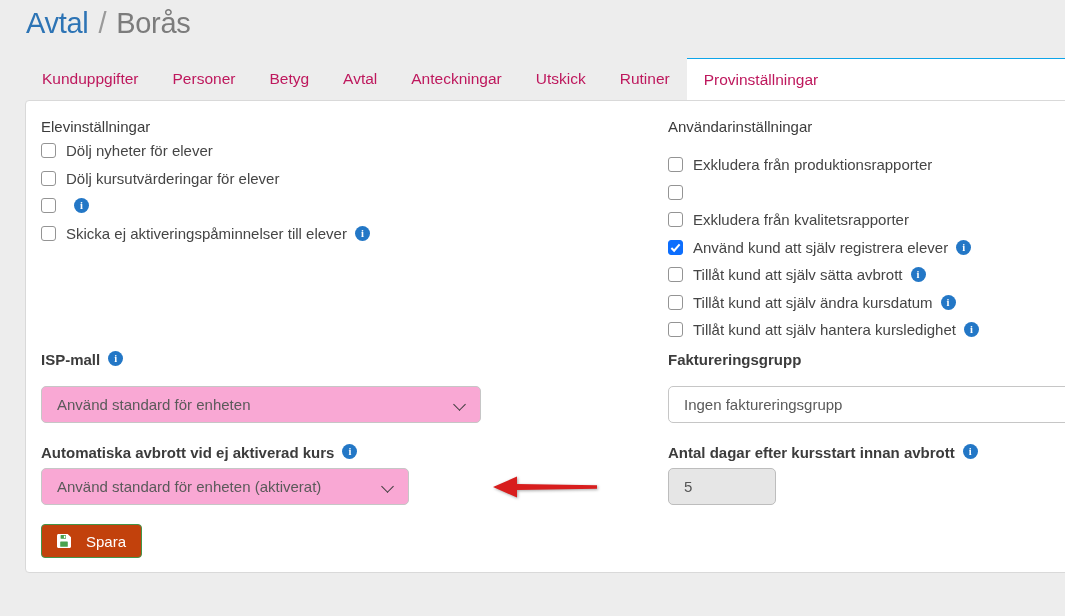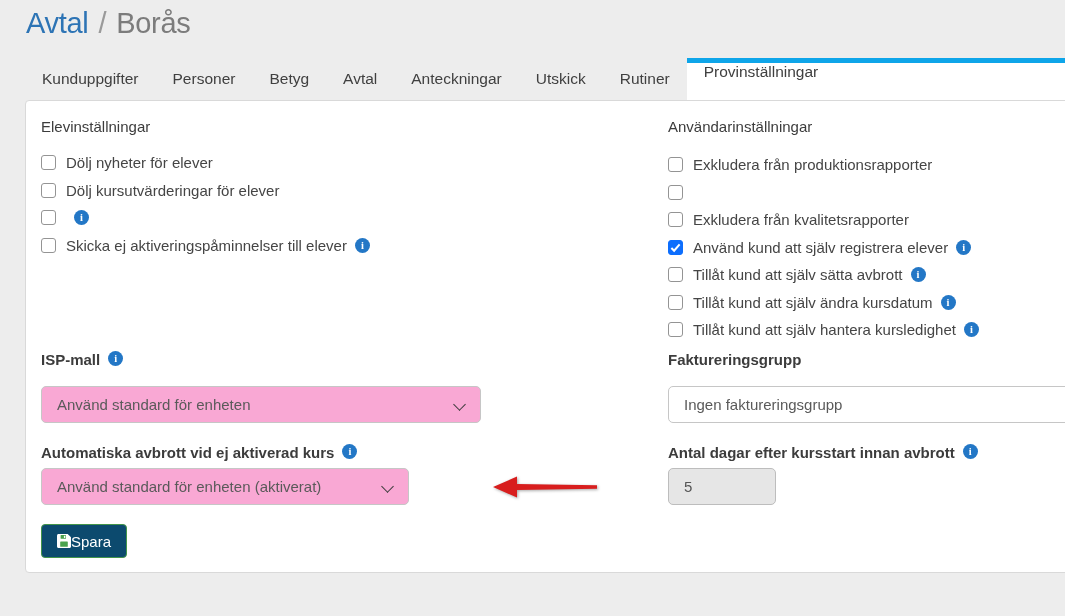--- a/index.html
+++ b/index.html
@@ -7,24 +7,24 @@
     font-family:"Liberation Sans", sans-serif; background:#ededed; color:#454545; }
 
   
   .breadcrumb { position:absolute; left:26px; top:7px; font-size:29px; letter-spacing:-.3px; }
   .breadcrumb .crumb-link { color:#2d74b5; text-decoration:none; cursor:pointer; }
   .breadcrumb .crumb-sep { color:#9a9a9a; margin:0 10px; }
   .breadcrumb .crumb-current { color:#7c7c7c; }
 
   
   .tabbar { position:absolute; left:25px; top:58px; right:0; height:42px; display:flex; align-items:stretch; z-index:2; }
-  .tab { display:flex; align-items:center; padding:0 17px; font-size:15.5px; color:#404040; cursor:pointer; white-space:nowrap; }
+  .tab { display:flex; align-items:center; padding:0 17px; font-size:15.5px; color:#be185d; cursor:pointer; white-space:nowrap; }
   .tab.active { background:#fff; color:#474747; border:1px solid #d9d9d9; border-bottom:none;
     border-radius:5px 5px 0 0; height:43px; position:relative; z-index:3; padding:0 19px; }
-  .tab-right-group { flex:1; background:#fff; display:flex; align-items:flex-start; border-top:5px solid #0ea5e9; }
+  .tab-right-group { flex:1; background:#fff; display:flex; align-items:center; border-top:1px solid #0ea5e9; }
 
   
   .panel { position:absolute; left:25px; top:100px; width:1060px; height:473px; background:#fff;
     border:1px solid #d9d9d9; border-radius:4px; }
 
   .col { position:absolute; top:0; }
   .col-left { left:15px; width:600px; }
   .col-right { left:642px; width:440px; }
 
   .section-heading { position:absolute; left:0; font-size:15px; font-weight:normal; color:#3c3c3c; white-space:nowrap; }
@@ -49,23 +49,23 @@
 
   .selectbox { position:absolute; left:0; height:37px; background:#f9a8d4; border:1px solid #c6c6c6; border-radius:5px;
     display:flex; align-items:center; padding:0 36px 0 15px; font-size:15px; color:#5a5a5a; cursor:pointer; }
   .selectbox .chev { position:absolute; right:16px; top:13px; width:9px; height:9px;
     border-right:1.7px solid #3a3a3a; border-bottom:1.7px solid #3a3a3a; transform:rotate(45deg); }
 
   .textbox { position:absolute; left:0; height:37px; background:#fff; border:1px solid #c6c6c6; border-radius:5px;
     display:flex; align-items:center; padding:0 15px; font-size:15px; color:#5a5a5a; }
   .textbox.disabled { background:#e6e6e6; border-color:#bdbdbd; color:#555; }
 
-  .save-btn { position:absolute; left:0; top:423px; height:34px; padding:0 15px; background:#0c4a6e;
+  .save-btn { position:absolute; left:0; top:423px; height:34px; padding:0 15px; background:#c2410c;
     border:1px solid #43954a; border-radius:4px; color:#fff; font-size:15px; display:flex; align-items:center;
-    gap:0; cursor:pointer; font-family:"Liberation Sans", sans-serif; }
+    gap:15px; cursor:pointer; font-family:"Liberation Sans", sans-serif; }
 
   .arrow-annotation { position:absolute; left:466px; top:374px; z-index:5; pointer-events:none;
     filter:drop-shadow(1px 1.5px 1.5px rgba(0,0,0,.35)); }
 </style>
 </head>
 <body>
 
 <div class="breadcrumb">
   <span class="crumb-link">Avtal</span><span class="crumb-sep">/</span><span class="crumb-current">Borås</span>
 </div>
@@ -81,21 +81,21 @@
   <div class="tab-right-group">
     <div class="tab">Provinställningar</div>
   </div>
 </div>
 
 <div class="panel">
 
   <div class="col col-left">
     <div class="section-heading" style="top:17px">Elevinställningar</div>
 
-    <div class="cb-list" style="top:51px">
+    <div class="cb-list" style="top:39px">
       <div class="cb-row">
         <span class="cb"></span>
         <span class="cb-label">Dölj nyheter för elever</span>
 
       </div>
       <div class="cb-row">
         <span class="cb"></span>
         <span class="cb-label">Dölj kursutvärderingar för elever</span>
 
       </div>

